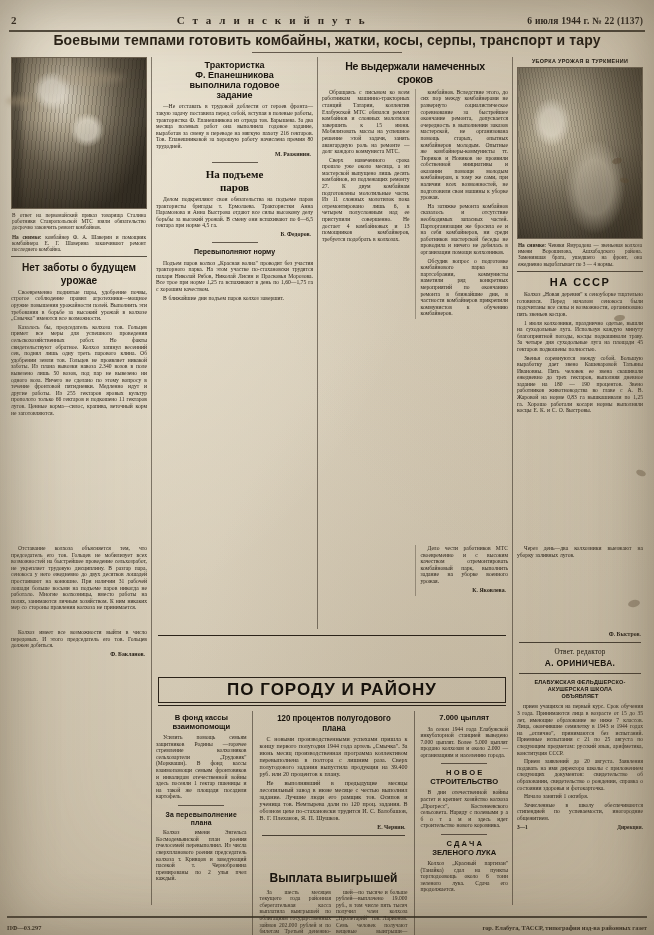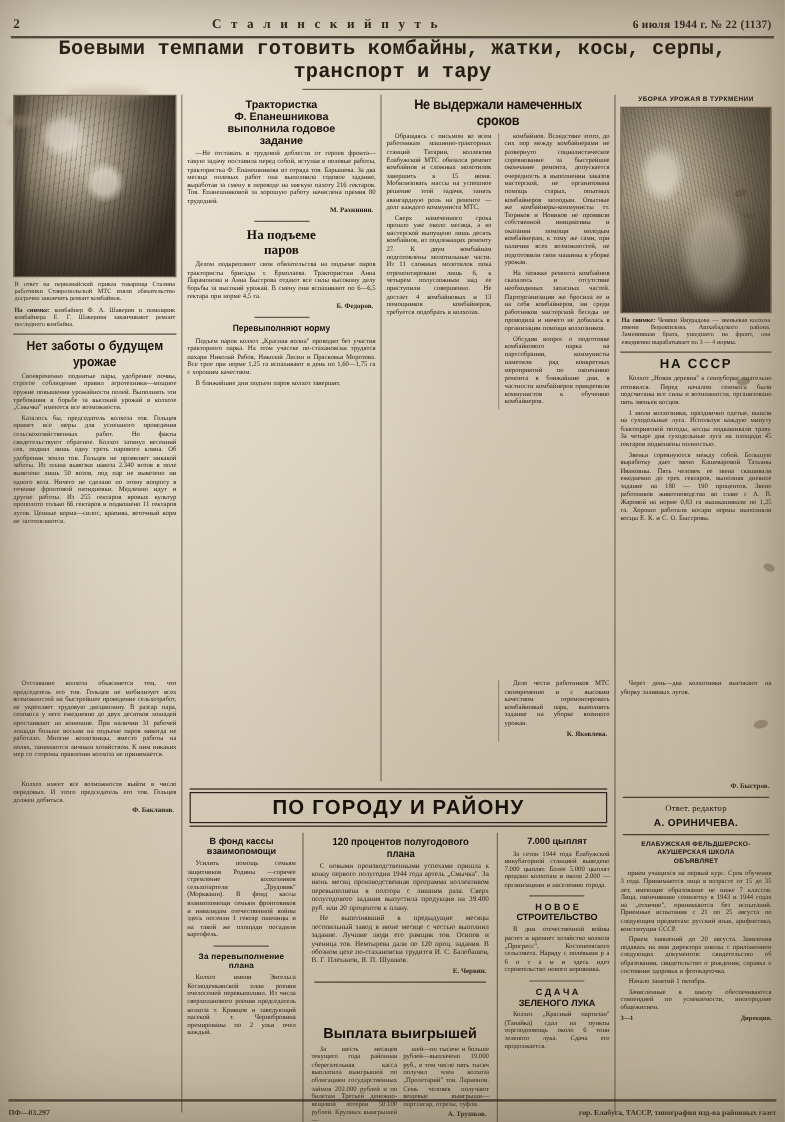--- a/index.html
+++ b/index.html
@@ -36,22 +36,22 @@
     font-family:"Liberation Serif",serif;}
   .mh-date{font-size:9.5px;font-weight:bold;letter-spacing:.2px;}
   .rule-thick{height:0;border-top:2.2px solid #2a231a;margin:1px 2px 0 2px;opacity:.82;}
 
   
   .headline{
     text-align:center;font-size:27px;font-weight:bold;letter-spacing:.3px;
     margin:7px 0 1px 0;font-family:"Liberation Serif",serif;color:#17120c;
   }
   .subhead{
-    text-align:center;font-size:17px;font-weight:bold;letter-spacing:.1px;
-    margin:0 0 4px 0;color:#221b12;font-family:Liberation Mono, monospace;
+    text-align:center;font-size:14px;font-weight:bold;letter-spacing:.1px;
+    margin:0 0 4px 0;color:#221b12;font-family:Liberation Sans, sans-serif;
   }
   .kicker-rule{width:150px;height:0;border-top:1px solid #3a3126;margin:3px auto 4px auto;opacity:.75;}
 
   
   .zone{display:flex;align-items:stretch;}
   .col{box-sizing:border-box;padding:0 4px;position:relative;}
   .vr{border-left:.9px solid rgba(45,36,25,.55);}
   .hr-f{height:0;border-top:1.4px solid rgba(40,32,22,.75);margin:4px 0;}
   .hr-short{width:46px;height:0;border-top:1px solid rgba(45,36,25,.7);margin:5px auto;}
 
@@ -93,21 +93,21 @@
 
   
   .banner{
     margin:6px 2px 5px 2px;
     border-top:1.6px solid #2b2319;border-bottom:1.6px solid #2b2319;
     padding:2px 0;
   }
   .banner-inner{
     border:1px solid #2b2319;padding:2px 0;
     text-align:center;font-weight:bold;font-size:17px;letter-spacing:1px;
-    font-family:"Liberation Sans",sans-serif;color:#17120c;
+    font-family:"Liberation Sans",sans-serif;color:#17120c;margin-top:39px;
   }
 
   
   .footer{
     position:absolute;left:7px;right:7px;bottom:4px;
     display:flex;justify-content:space-between;align-items:center;
     font-size:6.4px;font-weight:bold;color:#2b2319;
   }
   .footer-rule{position:absolute;left:7px;right:7px;bottom:17px;
     height:0;border-top:2px solid #2b2319;opacity:.8;}

